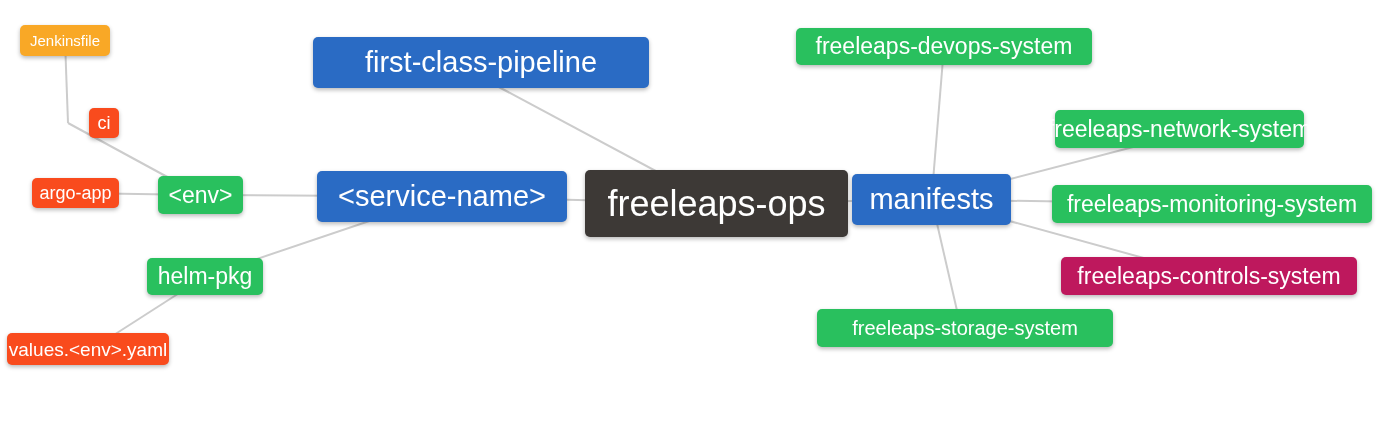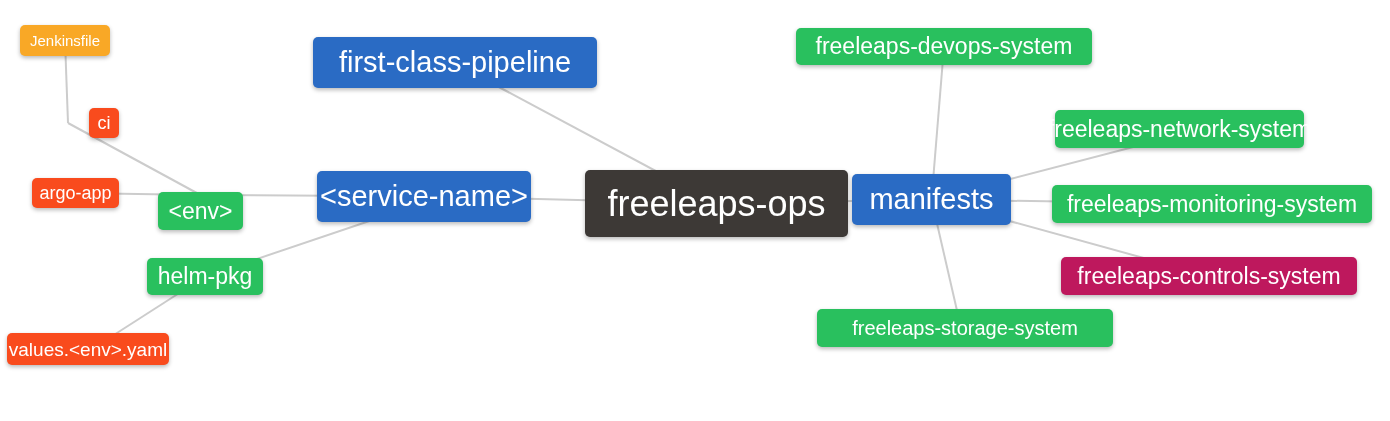--- a/index.html
+++ b/index.html
@@ -58,24 +58,24 @@
       <line x1="442" y1="196.5" x2="716.5" y2="203.5" stroke="#cccccc" stroke-width="2"></line>
       <line x1="716.5" y1="203.5" x2="931.5" y2="199.5" stroke="#cccccc" stroke-width="2"></line>
       <line x1="931.5" y1="199.5" x2="944" y2="46.5" stroke="#cccccc" stroke-width="2"></line>
       <line x1="931.5" y1="199.5" x2="1202.5" y2="129" stroke="#cccccc" stroke-width="2"></line>
       <line x1="931.5" y1="199.5" x2="1212" y2="204" stroke="#cccccc" stroke-width="2"></line>
       <line x1="931.5" y1="199.5" x2="1209" y2="276" stroke="#cccccc" stroke-width="2"></line>
       <line x1="931.5" y1="199.5" x2="961" y2="328" stroke="#cccccc" stroke-width="2"></line>
     </svg>
   <div class="node-layer" id="node-layer">
       <div class="node" style="left: 585px; top: 170px; width: 263px; height: 67px; font-size: 36px; background: rgb(61, 57, 54);">freeleaps-ops</div>
-      <div class="node" style="left: 313px; top: 37px; width: 284px; height: 51px; font-size: 29px; background: rgb(42, 107, 196);">first-class-pipeline</div>
-      <div class="node" style="left: 317px; top: 171px; width: 214px; height: 51px; font-size: 29px; background: rgb(42, 107, 196);">&lt;service-name&gt;</div>
+      <div class="node" style="left: 313px; top: 37px; width: 336px; height: 51px; font-size: 29px; background: rgb(42, 107, 196);">first-class-pipeline</div>
+      <div class="node" style="left: 317px; top: 171px; width: 250px; height: 51px; font-size: 29px; background: rgb(42, 107, 196);">&lt;service-name&gt;</div>
       <div class="node" style="left: 852px; top: 174px; width: 159px; height: 51px; font-size: 29px; background: rgb(42, 107, 196);">manifests</div>
-      <div class="node" style="left: 158px; top: 192px; width: 85px; height: 38px; font-size: 23px; background: rgb(41, 192, 94);">&lt;env&gt;</div>
+      <div class="node" style="left: 158px; top: 176px; width: 85px; height: 38px; font-size: 23px; background: rgb(41, 192, 94);">&lt;env&gt;</div>
       <div class="node" style="left: 147px; top: 258px; width: 116px; height: 37px; font-size: 23px; background: rgb(41, 192, 94);">helm-pkg</div>
       <div class="node" style="left: 20px; top: 25px; width: 90px; height: 31px; font-size: 15px; background: rgb(249, 168, 38);">Jenkinsfile</div>
       <div class="node" style="left: 53px; top: 108px; width: 30px; height: 30px; font-size: 18px; background: rgb(249, 75, 29); margin-left: 36px;">ci</div>
       <div class="node" style="left: 32px; top: 178px; width: 87px; height: 30px; font-size: 18px; background: rgb(249, 75, 29);">argo-app</div>
       <div class="node" style="left: 7px; top: 333px; width: 162px; height: 32px; font-size: 19px; background: rgb(249, 75, 29);">values.&lt;env&gt;.yaml</div>
       <div class="node" style="left: 796px; top: 28px; width: 296px; height: 37px; font-size: 23px; background: rgb(41, 192, 94);">freeleaps-devops-system</div>
       <div class="node" style="left: 1055px; top: 110px; width: 249px; height: 38px; font-size: 23px; background: rgb(41, 192, 94);">freeleaps-network-system</div>
       <div class="node" style="left: 1052px; top: 185px; width: 320px; height: 38px; font-size: 23px; background: rgb(41, 192, 94);">freeleaps-monitoring-system</div>
       <div class="node" style="left: 1061px; top: 257px; width: 296px; height: 38px; font-size: 23px; background: #be185d;">freeleaps-controls-system</div>
       <div class="node" style="left: 817px; top: 309px; width: 296px; height: 38px; font-size: 20px; background: rgb(41, 192, 94);">freeleaps-storage-system</div>

